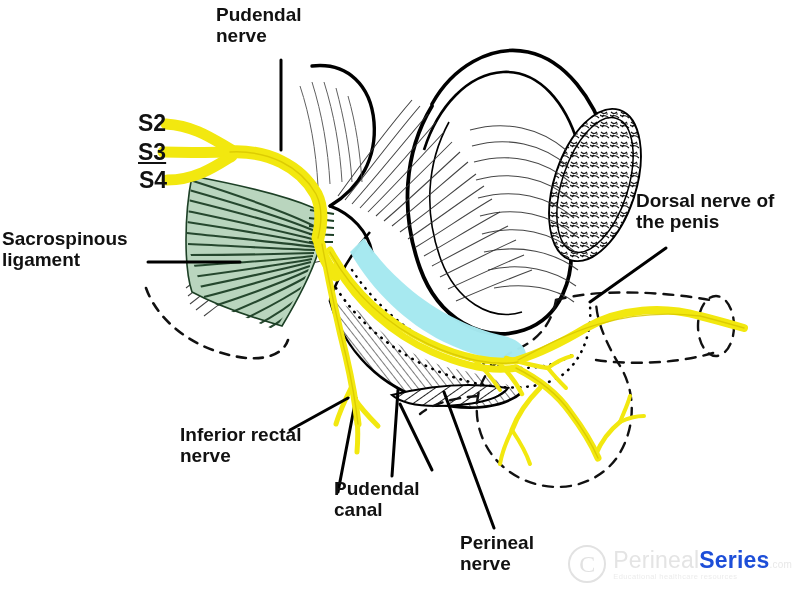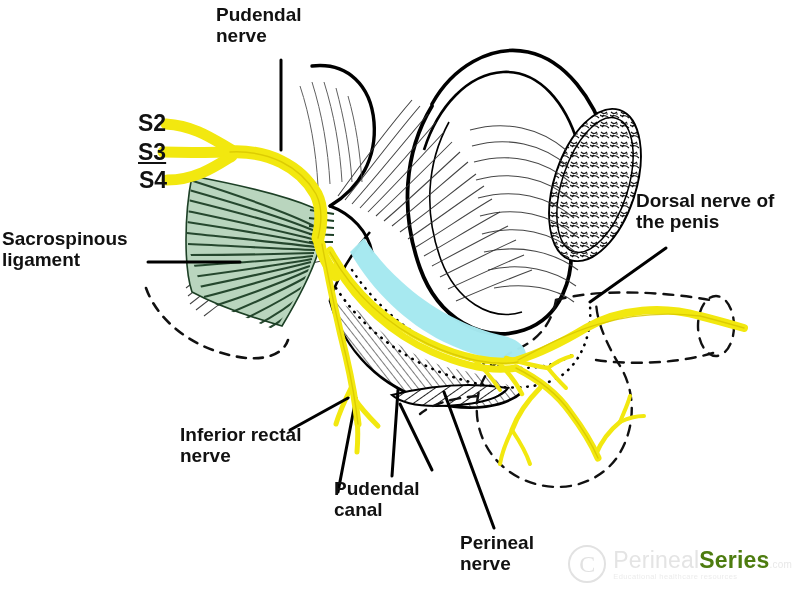--- a/index.html
+++ b/index.html
@@ -12,21 +12,21 @@
        line-height:1.12;white-space:pre-line;}
   .lbl.big{font-size:19px;}
   .lbl.root{font-size:23px;text-align:left;}
   #wm{position:absolute;right:8px;bottom:6px;display:flex;align-items:center;
       opacity:1;pointer-events:none;}
   #wm .cmark{width:34px;height:34px;border:2px solid #e2e2e2;border-radius:50%;
       color:#e2e2e2;font-size:24px;display:flex;align-items:center;
       justify-content:center;font-family:"Liberation Serif",serif;}
   #wm .wtext{margin-left:7px;}
   #wm .w1{font-size:23px;color:#e4e4e4;letter-spacing:.2px;}
-  #wm .w1 b{color:#4d7c0f;}
+  #wm .w1 b{color:#1d4ed8;}
   #wm .wdot{font-size:10px;color:#e8e8e8;}
   #wm .w2{font-size:7.5px;color:#ececec;letter-spacing:.4px;margin-top:-2px;}
 </style>
 </head>
 <body>
 
 <div id="stage">
 
   <svg id="diagram" viewBox="0 0 800 589">
     <defs>

